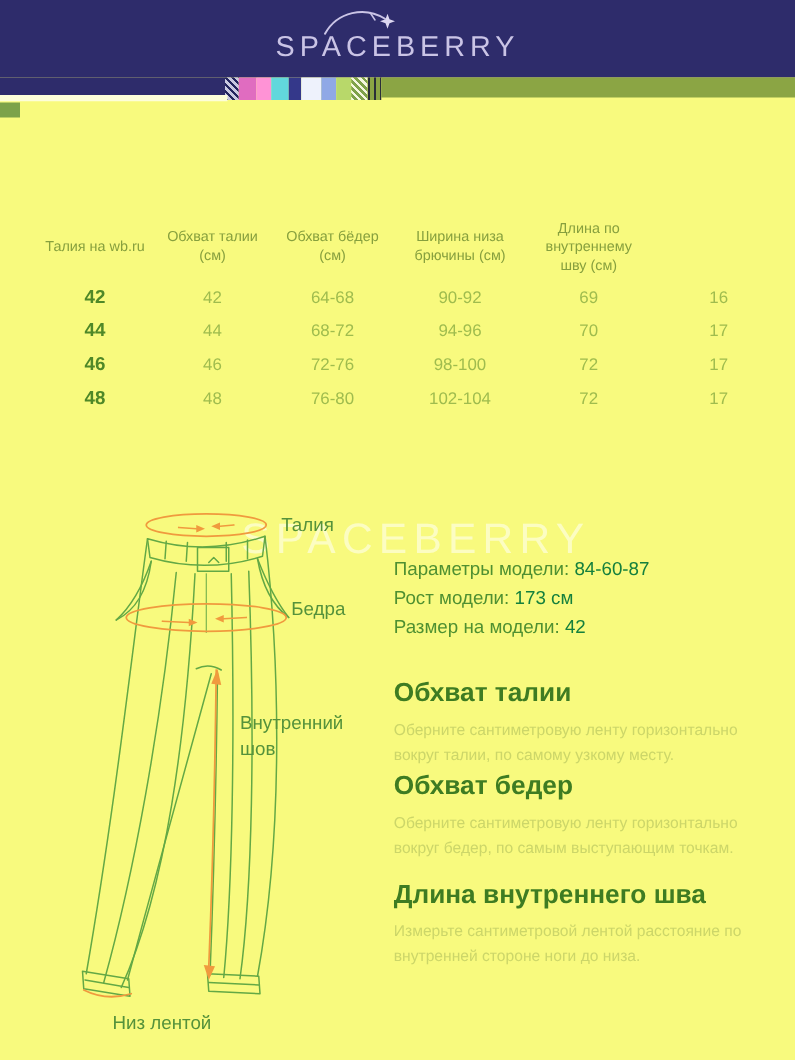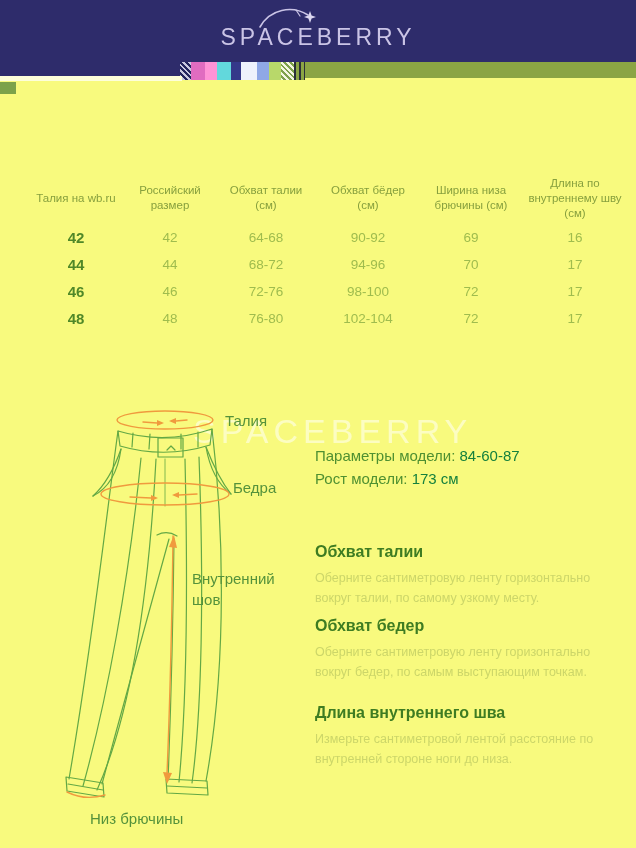--- a/index.html
+++ b/index.html
@@ -67,21 +67,21 @@
 
   
   .model-info { position:absolute; left:315px; top:444px; font-size:15px; line-height:23px; }
   .model-info .label { color:#4f9031; font-weight:500;margin-top:32px; }
   .model-info .value { color:#15803d;margin-top:44px; }
 
   .guide-section { position:absolute; left:315px; width:315px; }
   .gs-waist  { top:543px; }
   .gs-hips   { top:617px; }
   .gs-inseam { top:704px; }
-  .guide-section h3 { color:#3e7c22; font-size:16px; font-weight:600; margin-bottom:7px; }
+  .guide-section h3 { color:#3e7c22; font-size:21px; font-weight:600; margin-bottom:7px; }
   .guide-section p  { color:#ccd669; font-size:12.5px; line-height:20px; }
 </style>
 </head>
 <body>
 
 <div class="header">
   <div class="logo-text">SPACEBERRY</div>
   <svg class="logo-star" width="66" height="30" viewBox="0 0 66 30">
     <path d="M4,24 C14,6 36,2 52,12" stroke="#cac4e6" stroke-width="1.6" fill="none" stroke-linecap="round"></path>
     <path d="M40,7 L44,13" stroke="#cac4e6" stroke-width="1.2" stroke-linecap="round"></path>
@@ -101,21 +101,20 @@
     <div class="g9"></div>
     <div class="g10"></div>
 </div>
 <div class="strip-olive"></div>
 <div class="pale-line"></div>
 <div class="green-square"></div>
 
 <div class="table-wrap">
   <div class="thead">
     <div class="th">Талия на wb.ru</div>
-    <div class="th">Российский размер</div>
     <div class="th">Обхват талии (см)</div>
     <div class="th">Обхват бёдер (см)</div>
     <div class="th">Ширина низа брючины (см)</div>
     <div class="th">Длина по внутреннему шву (см)</div>
   </div>
   <div class="trow">
     <div class="td first">42</div>
     <div class="td">42</div>
     <div class="td">64-68</div>
     <div class="td">90-92</div>
@@ -200,31 +199,35 @@
     <polygon points="96,95 103,98 96,101"></polygon>
     <polygon points="124,92 117,95 124,98"></polygon>
     <polygon points="108,372 117,373 112,384"></polygon>
     <polygon points="114,147 122,148 119,135"></polygon>
   </g>
 </svg>
 
 <div class="diag-label lbl-waist">Талия</div>
 <div class="diag-label lbl-hips">Бедра</div>
 <div class="diag-label lbl-inseam">Внутренний шов</div>
-<div class="diag-label lbl-hem">Низ брючины</div>
+<div class="diag-label lbl-hem">Низ лентой</div>
 
 <div class="model-info">
   <div>
     <span class="label">Параметры модели:</span>
     <span class="value">84-60-87</span>
   </div>
   <div>
     <span class="label">Рост модели:</span>
     <span class="value">173 см</span>
   </div>
+  <div>
+    <span class="label">Размер на модели:</span>
+    <span class="value">42</span>
+  </div>
 </div>
 
 <div class="guide-section gs-waist">
   <h3>Обхват талии</h3>
   <p>Оберните сантиметровую ленту горизонтально вокруг талии, по самому узкому месту.</p>
 </div>
 <div class="guide-section gs-hips">
   <h3>Обхват бедер</h3>
   <p>Оберните сантиметровую ленту горизонтально вокруг бедер, по самым выступающим точкам.</p>
 </div>

